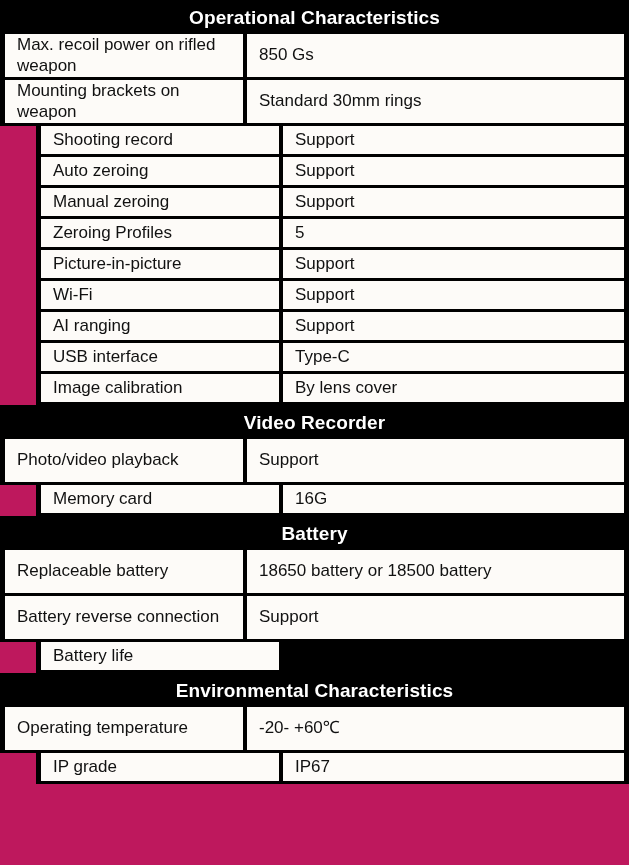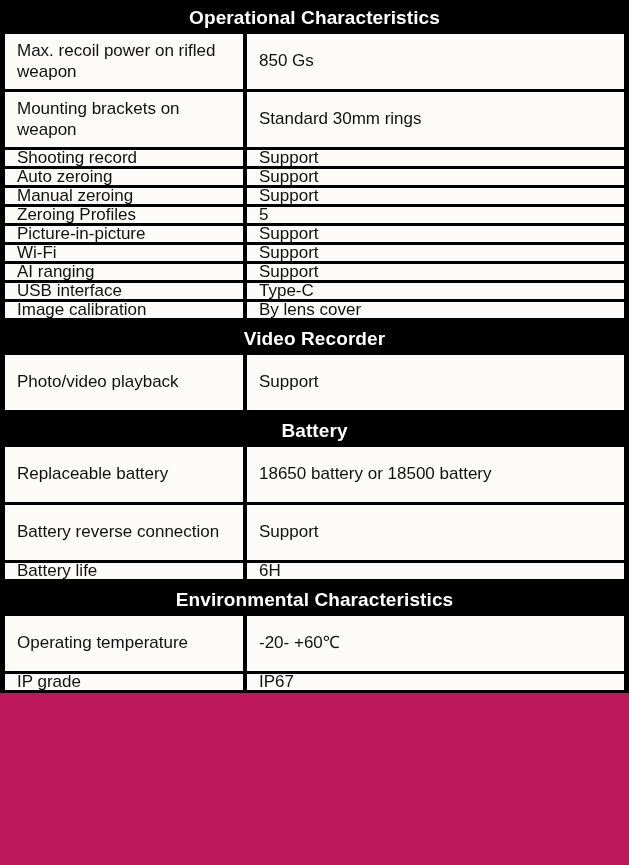--- a/index.html
+++ b/index.html
@@ -37,22 +37,22 @@
     line-height: 1;
   }
   
   .row {
     flex: 0 0 auto;
     display: flex;
     background: #000000;
     padding: 0 5px 3px 5px;
     box-sizing: border-box;
   }
-  .row.tall   { height: 58px; }
-  .row.normal { height: 19px; }
+  .row.tall   { height: 46px; }
+  .row.normal { height: 31px; margin-left: 36px; }
   .cell {
     background: #fdfbf8;
     color: #111111;
     display: flex;
     align-items: center;
     box-sizing: border-box;
     font-size: 17px;
     line-height: 1.2;
     overflow: hidden;
   }
@@ -165,43 +165,48 @@
     </div>
     <div class="section-head">Video Recorder</div>
     <div class="row tall">
       <div class="cell label">
         <span class="txt">Photo/video playback</span>
       </div>
       <div class="cell value">
         <span class="txt">Support</span>
       </div>
     </div>
+    <div class="row normal">
+      <div class="cell label">
+        <span class="txt">Memory card</span>
+      </div>
+      <div class="cell value">
+        <span class="txt">16G</span>
+      </div>
+    </div>
     <div class="section-head">Battery</div>
     <div class="row tall">
       <div class="cell label">
         <span class="txt">Replaceable battery</span>
       </div>
       <div class="cell value">
         <span class="txt">18650 battery or 18500 battery</span>
       </div>
     </div>
     <div class="row tall">
       <div class="cell label">
         <span class="txt">Battery reverse connection</span>
       </div>
       <div class="cell value">
         <span class="txt">Support</span>
       </div>
     </div>
     <div class="row normal">
       <div class="cell label">
         <span class="txt">Battery life</span>
-      </div>
-      <div class="cell value">
-        <span class="txt">6H</span>
       </div>
     </div>
     <div class="section-head">Environmental Characteristics</div>
     <div class="row tall">
       <div class="cell label">
         <span class="txt">Operating temperature</span>
       </div>
       <div class="cell value">
         <span class="txt">-20- +60℃</span>
       </div>

